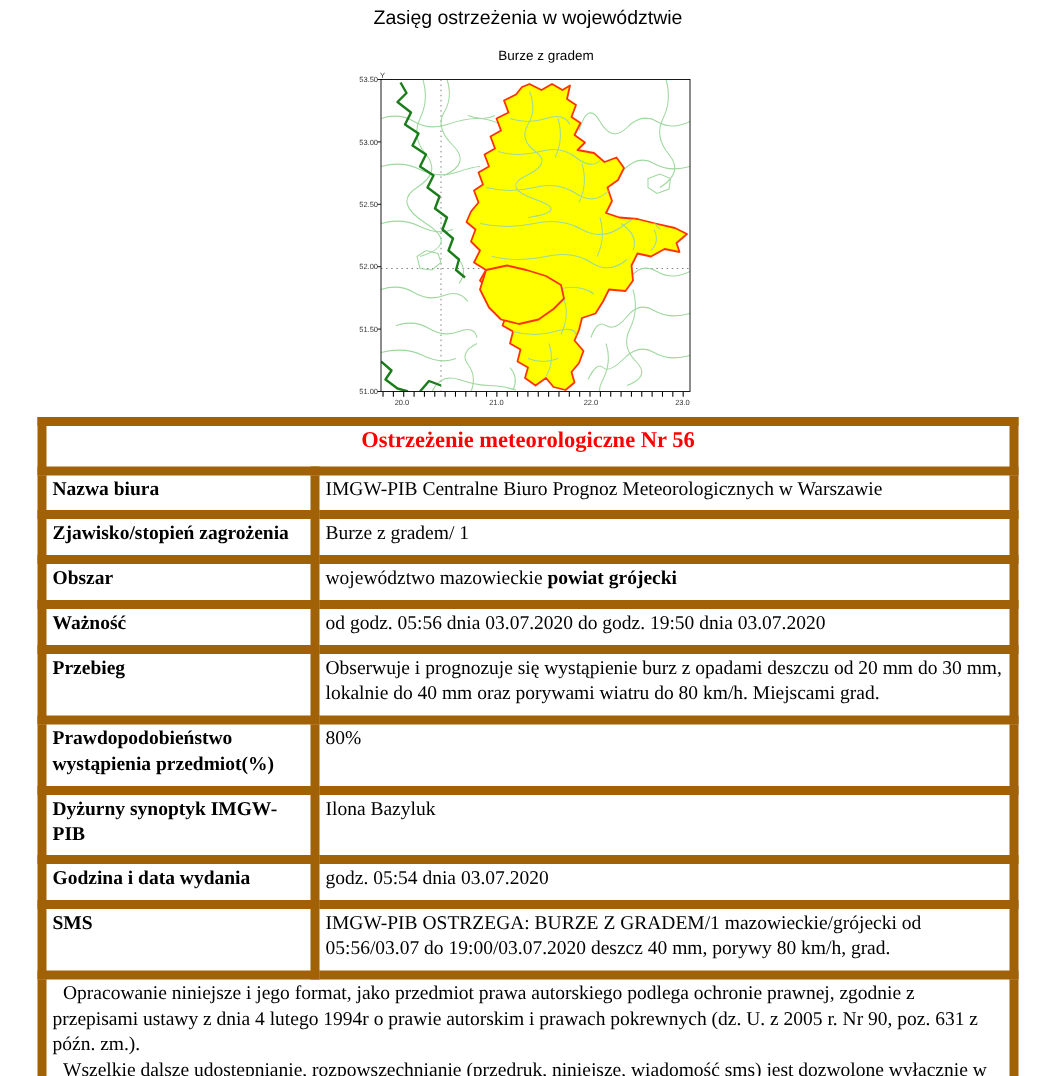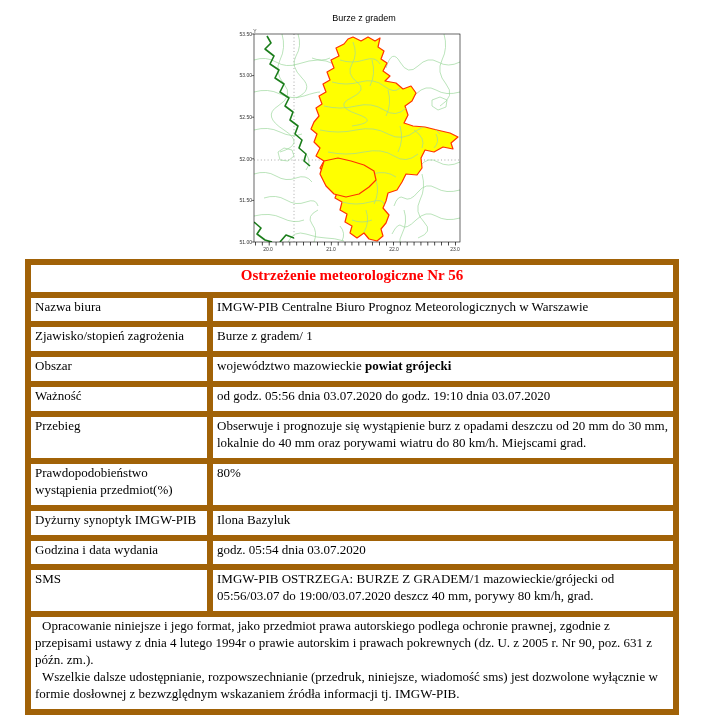--- a/index.html
+++ b/index.html
@@ -23,30 +23,31 @@
   }
   table.warn td{
     border:6px solid #a16207;
     vertical-align:top;
     padding:1px 4px 6px 4px;
   }
   td.hdr{
     text-align:center; font-weight:bold; font-size:15px;
     color:#ff0000; padding:4px 2px;
   }
-  td.lbl{width:168px; font-weight:normal; padding-left:3px;}
+  td.lbl{width:168px; font-weight:bold; padding-left:3px;}
   td.val{}
   td.note{padding:3px 6px 6px 6px;}
   td.note p{margin:0; text-indent:7px;}
 </style>
 </head>
 <body>
 
 <div class="page">
 
+  <div class="page-title">Zasięg ostrzeżenia w województwie</div>
 
   <div class="map-section">
     <div class="map-subtitle">Burze z gradem</div>
 
     <svg class="map" width="236" height="228" viewBox="0 0 236 228" aria-hidden="true">
       <defs>
         <clipPath id="plotclip">
             <rect x="0" y="0" width="206" height="208"></rect>
           </clipPath>
         <clipPath id="warnclip">
@@ -167,21 +168,21 @@
     <tr>
       <td class="lbl">Zjawisko/stopień zagrożenia</td>
       <td class="val">Burze z gradem/ 1</td>
     </tr>
     <tr>
       <td class="lbl">Obszar</td>
       <td class="val"><span>województwo mazowieckie</span> <b>powiat grójecki</b></td>
     </tr>
     <tr>
       <td class="lbl">Ważność</td>
-      <td class="val">od godz. 05:56 dnia 03.07.2020 do godz. 19:10 dnia 03.07.2020</td>
+      <td class="val">od godz. 05:56 dnia 03.07.2020 do godz. 19:50 dnia 03.07.2020</td>
     </tr>
     <tr>
       <td class="lbl">Przebieg</td>
       <td class="val">Obserwuje i prognozuje się wystąpienie burz z opadami deszczu od 20 mm do 30 mm, lokalnie do 40 mm oraz porywami wiatru do 80 km/h. Miejscami grad.</td>
     </tr>
     <tr>
       <td class="lbl">Prawdopodobieństwo wystąpienia przedmiot(%)</td>
       <td class="val">80%</td>
     </tr>
     <tr>

